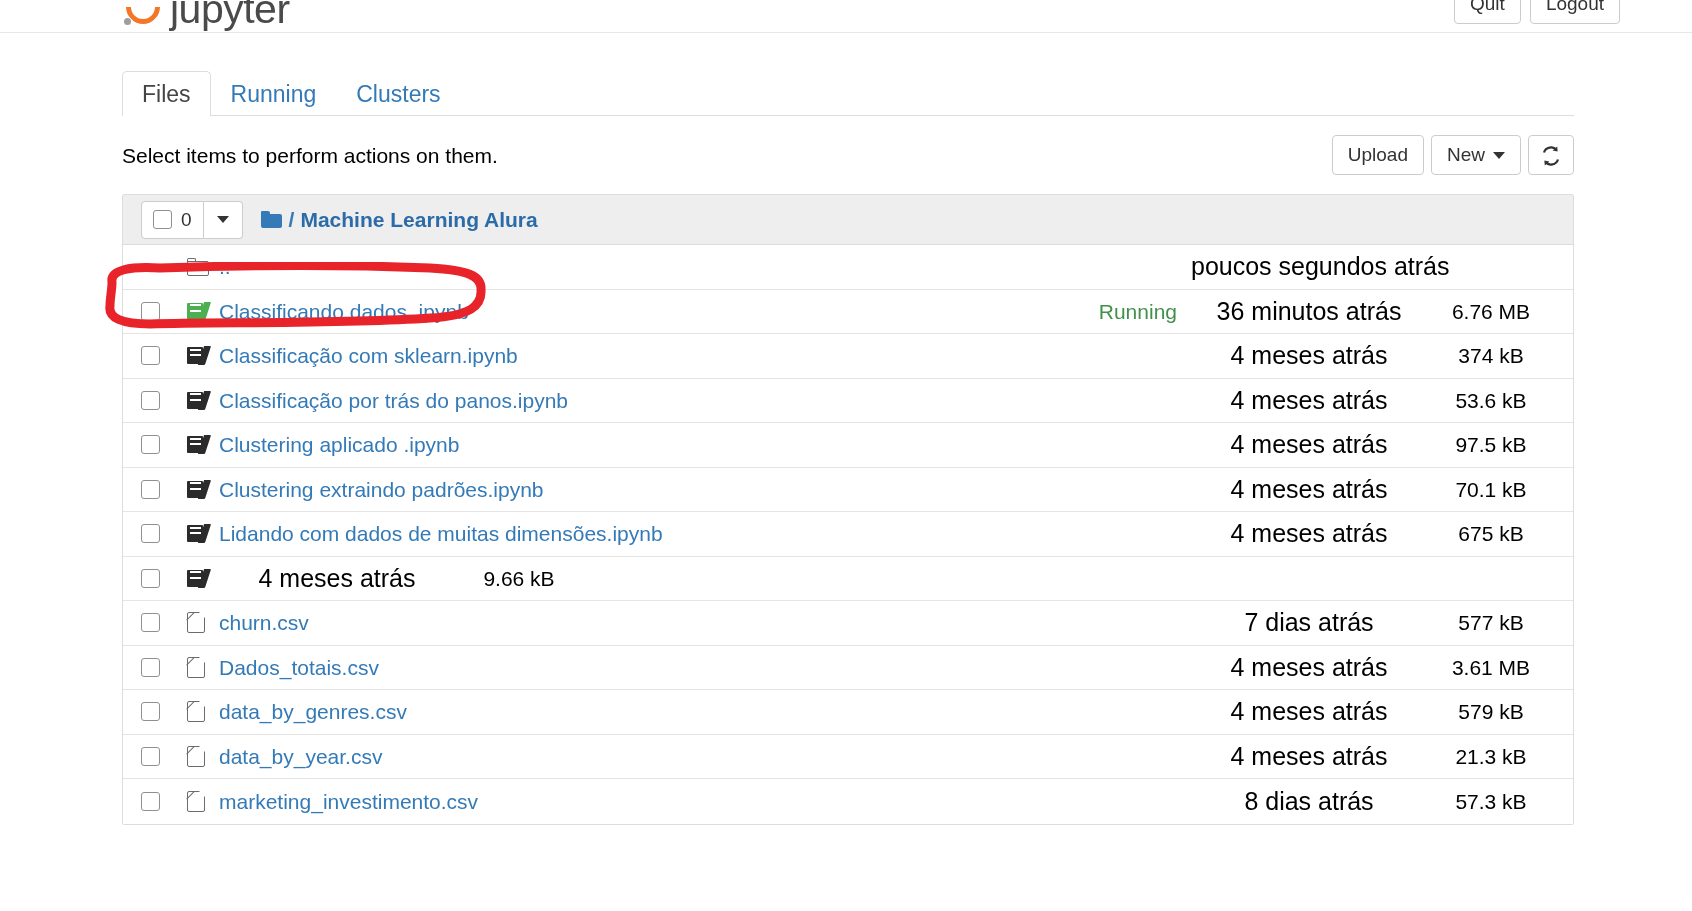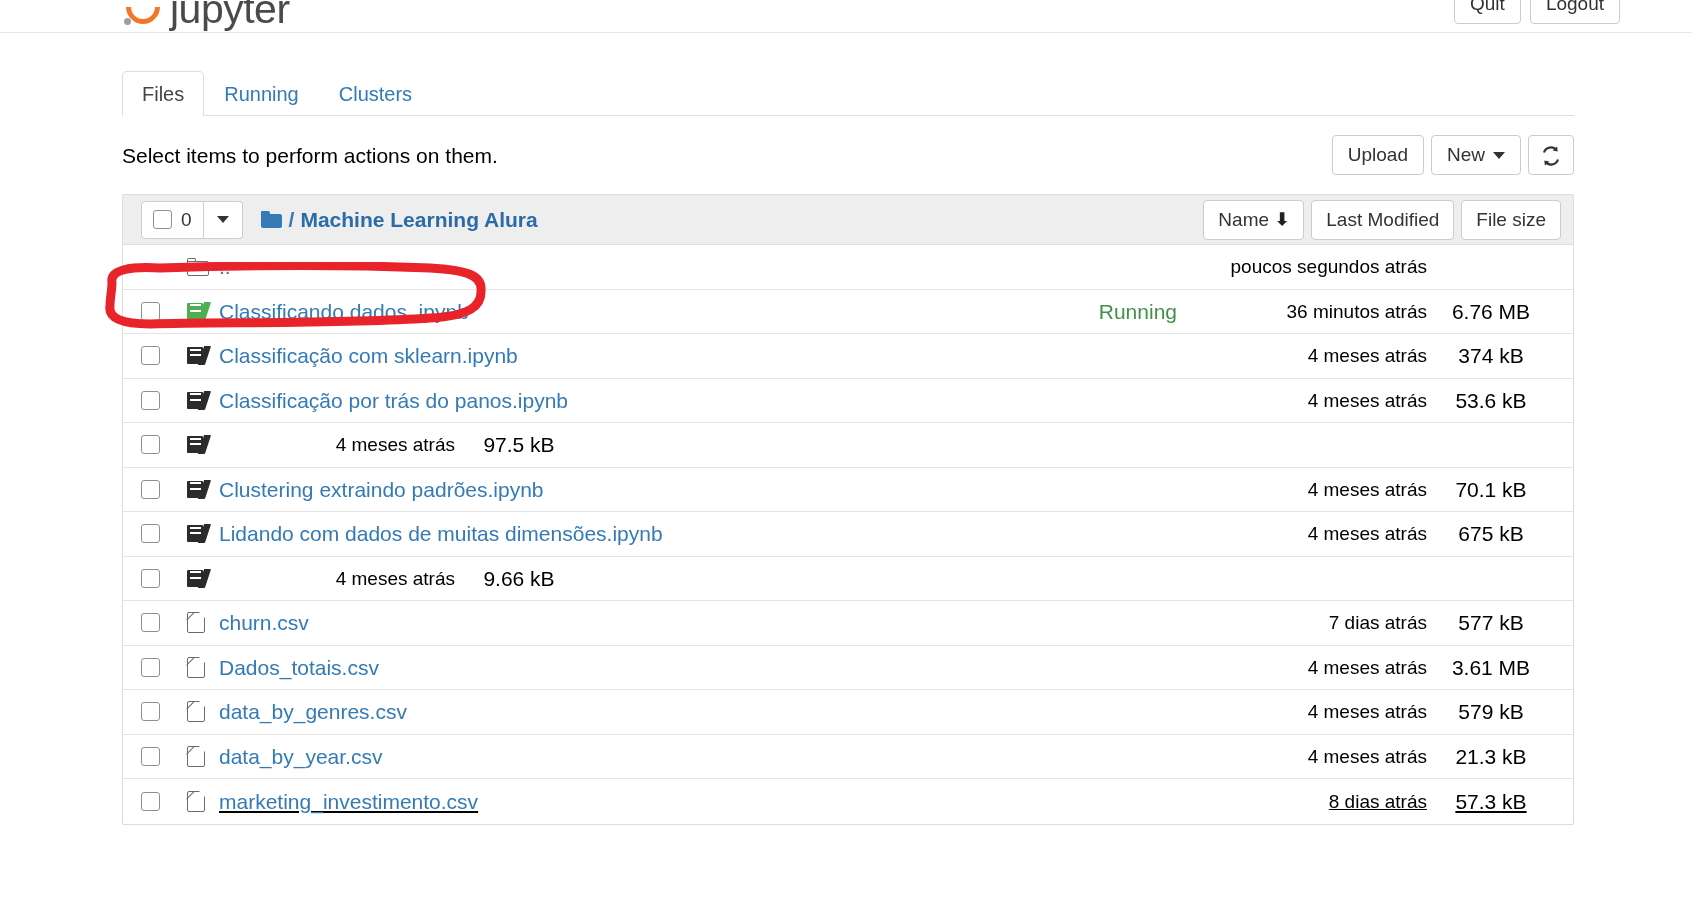--- a/index.html
+++ b/index.html
@@ -88,21 +88,21 @@
     margin-top: 38px;
     padding: 0 118px 0 122px;
   }
   .tabs {
     display: flex;
     align-items: flex-end;
     border-bottom: 1px solid #dddddd;
     height: 45px;
   }
   .tab {
-    font-size: 20px;
+    font-size: 23px;
     padding: 10px 19px 9px 19px;
     line-height: 25px;
     color: #337ab7;
     cursor: pointer;
     border: 1px solid transparent;
     border-bottom: none;
     border-radius: 5px 5px 0 0;
     margin-bottom: -1px;
     background: transparent;
   }
@@ -246,21 +246,21 @@
 
   
   .row {
     display: flex;
     align-items: center;
     height: 44.5px;
     border-bottom: 1px solid #e4e4e4;
     padding: 0 18px 0 18px;
     position: relative;
   }
-  .row:last-child { border-bottom: none; text-decoration: underline; }
+  .row:last-child { border-bottom: none; }
   .row-cb { width: 46px; display: flex; align-items: center; }
   .row-icon {
     width: 32px;
     display: flex;
     align-items: center;
     justify-content: flex-start;
   }
   .row-name {
     flex: 1;
     font-size: 21px;
@@ -273,24 +273,24 @@
     text-overflow: ellipsis;
   }
   .row-running {
     color: #42914b;
     font-size: 21px;
     line-height: 25px;
     padding-right: 14px;
     white-space: nowrap;
   }
   .row-modified {
-    font-size: 19px;
+    font-size: 25px;
     line-height: 25px;
     color: #000000;
-    text-align: right;
+    text-align: center;
     width: 236px;
     white-space: nowrap;
   }
   .row-size {
     font-size: 21px;
     line-height: 25px;
     color: #000000;
     text-align: center;
     width: 128px;
     white-space: nowrap;
@@ -439,28 +439,20 @@
         </div>
         <div class="breadcrumb">
           <span class="folder-icon">
             <span class="tab-top"></span>
               <span class="body"></span>
           </span>
           <span class="crumb-sep">/</span>
           <span class="crumb-link">Machine Learning Alura</span>
         </div>
       </div>
-      <div class="sort-buttons">
-        <button class="btn sort-btn">
-          <span>Name</span>
-          <span class="sort-arrow">⬇</span>
-        </button>
-        <button class="btn sort-btn">Last Modified</button>
-        <button class="btn sort-btn">File size</button>
-      </div>
     </div>
 
     <div id="rows">
         <div class="row">
           <div class="row-cb"></div>
           <div class="row-icon">
             <span class="ico-folder-outline">
               <span class="t"></span>
               <span class="b"></span>
             </span>
@@ -523,20 +515,21 @@
             <input type="checkbox" class="checkbox" style="">
           </div>
           <div class="row-icon">
             <span class="ico-book">
               <span class="spine"></span>
               <span class="cover"></span>
               <span class="page"></span>
               <span class="page2"></span>
             </span>
           </div>
+          <a class="row-name">Clustering aplicado .ipynb</a>
           <div class="row-modified">4 meses atrás</div>
           <div class="row-size">97.5 kB</div>
         </div>
         <div class="row">
           <div class="row-cb">
             <input type="checkbox" class="checkbox" style="">
           </div>
           <div class="row-icon">
             <span class="ico-book">
               <span class="spine"></span>

